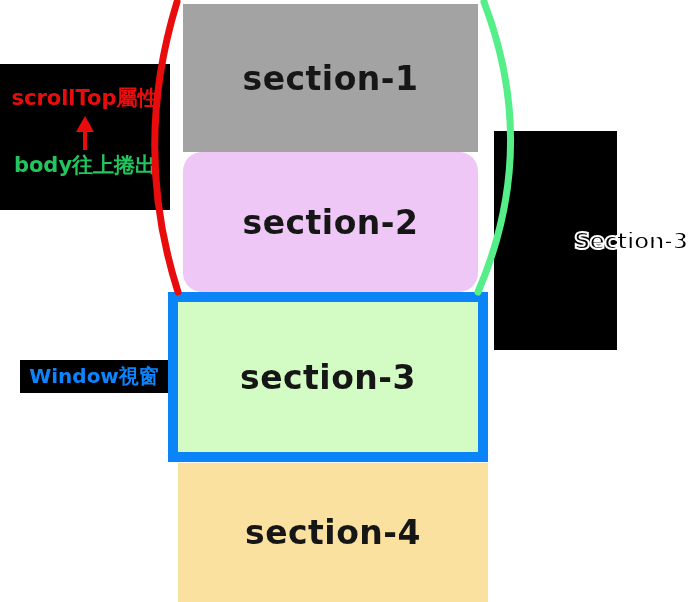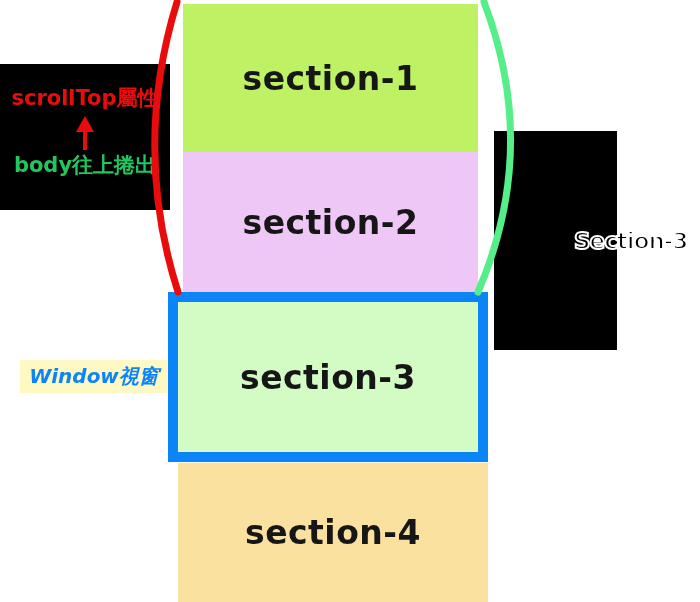--- a/index.html
+++ b/index.html
@@ -3,21 +3,21 @@
 <meta charset="utf-8">
 <style>
   html,body { margin:0; padding:0; }
   .canvas {
     position:relative; width:700px; height:602px; background:#ffffff;
     overflow:hidden; font-family:"DejaVu Sans","Liberation Sans",sans-serif;
   }
   .section { position:absolute; display:flex; align-items:center; justify-content:center; }
   .sec-label { font-size:33px; font-weight:bold; letter-spacing:.5px; }
   #sec1 { left:183px; top:4px;   width:295px; height:148px; }
-  #sec2 { left:183px; top:152px; width:295px; height:140px; }
+  #sec2 { left:183px; top:152px; width:295px; height:140px;border-radius:19px; }
   #sec4 { left:178px; top:463px; width:310px; height:139px; }
   .window-box {
     position:absolute; left:168px; top:292px; width:320px; height:170px;
     border:10px solid #0b84f8; box-sizing:border-box;
   }
   #sec3 { position:absolute; left:0; top:0; width:300px; height:150px; }
   .callout-left {
     position:absolute; left:0; top:64px; width:170px; height:146px;
     background:#000; text-align:center; padding-top:22px; box-sizing:border-box;
     font-weight:bold; z-index:2;
@@ -35,21 +35,21 @@
     font-size:23px; font-weight:bold; letter-spacing:-1px; line-height:28px;
     -webkit-text-stroke:2px #ffffff; white-space:nowrap;
   }
   .overlay { position:absolute; left:0; top:0; z-index:10; pointer-events:none; }
 </style>
 </head>
 <body>
 
 <div class="canvas">
 
-  <div class="section" id="sec1" style="background: #bef264;">
+  <div class="section" id="sec1" style="background: #a3a3a3;">
     <span class="sec-label" style="color: rgb(22, 22, 22);">section-1</span>
   </div>
 
   <div class="section" id="sec2" style="background: rgb(238, 199, 247);">
     <span class="sec-label" style="color: rgb(22, 22, 22);">section-2</span>
   </div>
 
   <div class="window-box" style="border-color: rgb(11, 132, 248);">
     <div class="section" id="sec3" style="background: rgb(210, 252, 196);">
       <span class="sec-label" style="color: rgb(22, 22, 22);">section-3</span>
@@ -62,21 +62,21 @@
 
   <div class="callout-left" style="background: rgb(0, 0, 0);">
     <div class="callout-line" style="color: rgb(232, 12, 12);">scrollTop屬性</div>
     <svg class="arrow-svg" width="24" height="36" viewBox="0 0 24 36" style="color: rgb(232, 12, 12);">
       <polygon points="12,1 3,17 21,17" fill="currentColor"></polygon>
       <line x1="12" y1="14" x2="12" y2="35" stroke="currentColor" stroke-width="4"></line>
     </svg>
     <div class="callout-line" style="color: #22c55e;">body往上捲出</div>
   </div>
 
-  <div class="window-label" style="background: #fef9c3; font-style: italic;">
+  <div class="window-label" style="background: #000000;">
     <span style="color: rgb(13, 132, 255);">Window視窗</span>
   </div>
 
   <div class="right-box" style="background: rgb(0, 0, 0);"></div>
   <span class="right-label" style="color: rgb(0, 0, 0);">Section-3</span>
 
   <svg class="overlay" width="700" height="602" viewBox="0 0 700 602">
     <path d="M 177 2 Q 132 148 178 292" fill="none" stroke-width="7" stroke-linecap="round" style="stroke: rgb(232, 12, 12);"></path>
     <path d="M 484 2 Q 540 148 478 292" fill="none" stroke-width="7" stroke-linecap="round" style="stroke: rgb(85, 238, 136);"></path>
   </svg>

